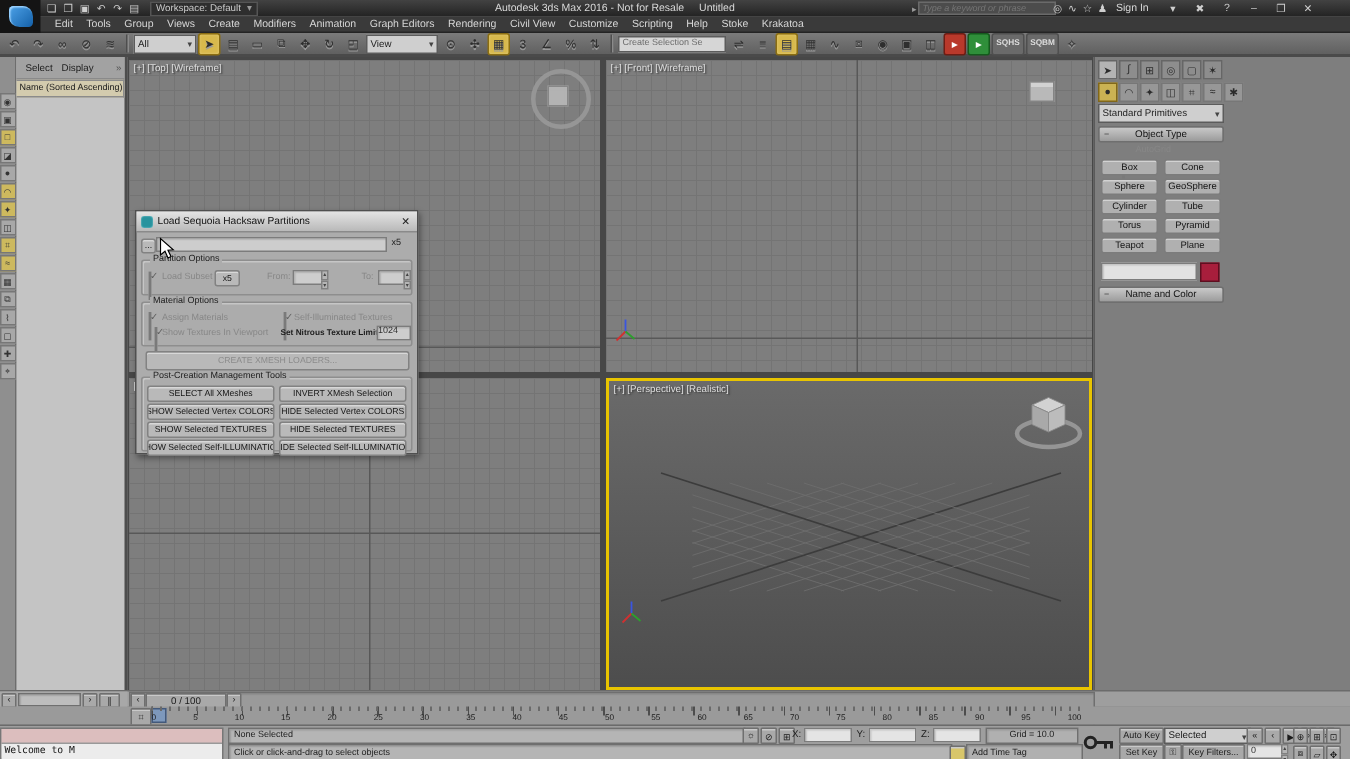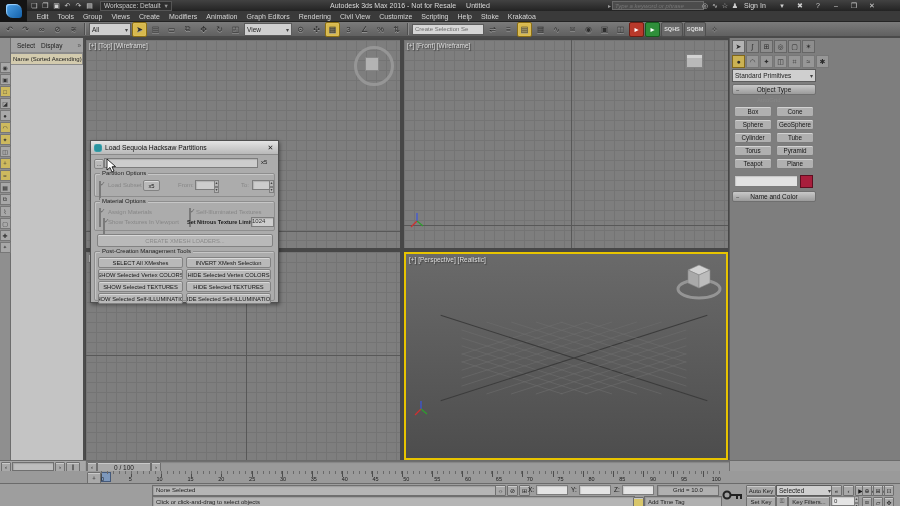--- a/index.html
+++ b/index.html
@@ -647,20 +647,24 @@
           <span>85</span>
           <span>90</span>
           <span>95</span>
           <span>100</span>
         </div>
     </div>
   </div>
 
   <div class="abs brow" style="top:483px;height:23px;background:#9e9e9e;border-top:1px solid #6b6b6b;">
 
+    <div class="abs" style="left:0;top:1px;width:149px;height:21px;border:1px solid #777;box-sizing:border-box;">
+      <div style="height:9px;background:#dcbebe;border-bottom:1px solid #999;"></div>
+      <div style="height:10px;background:#ececec;font-family:'DejaVu Sans Mono',monospace;font-size:6.5px;color:#111;padding-left:2px;">Welcome to M</div>
+    </div>
 
     <div class="abs sunk" style="left:152px;top:1px;width:340px;height:9px;font-size:6px;color:#222;background:#b5b5b5;padding-left:3px;line-height:9px;">None Selected</div>
     <div class="abs" style="left:495px;top:1px;display:flex;gap:1px;">
 
     <span style="width:9px;height:9px;" class="sbtn">
           <i style="font-style:normal">☼</i>
         </span>
         <span style="width:9px;height:9px;" class="sbtn">
           <i style="font-style:normal">⊘</i>
         </span>

